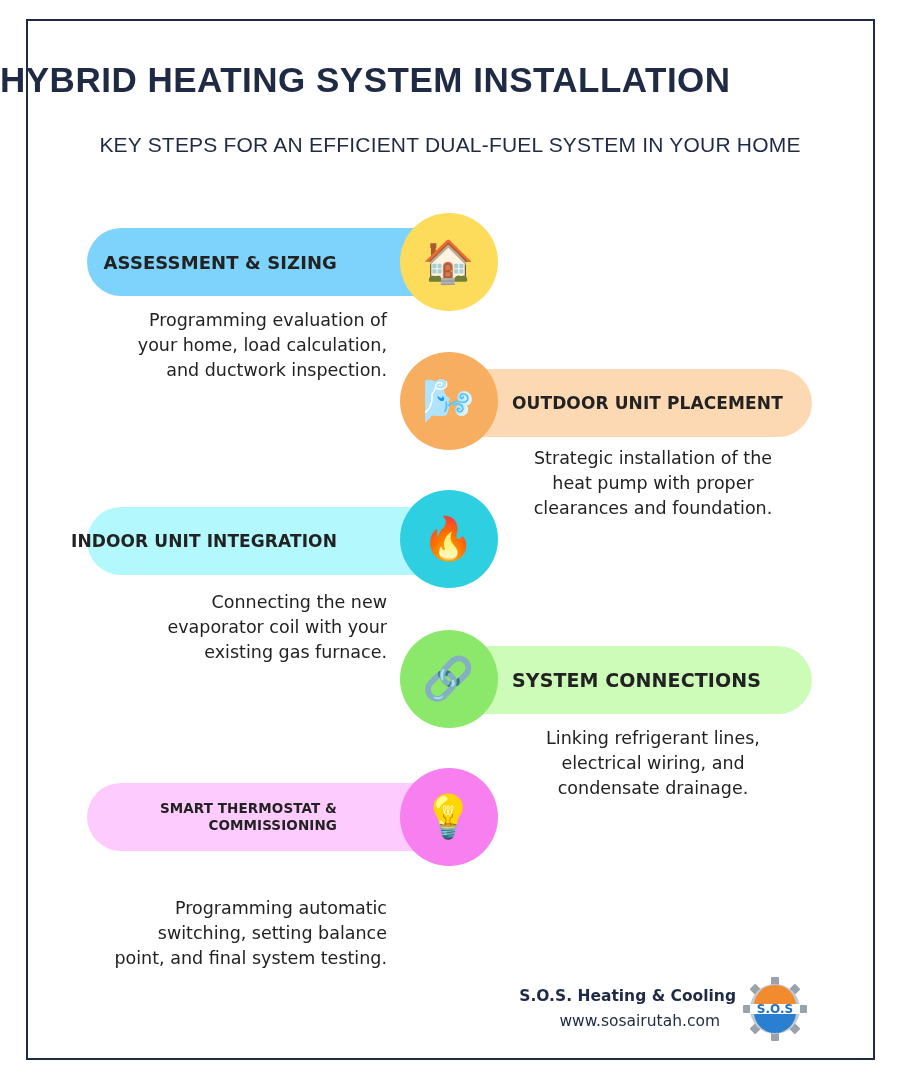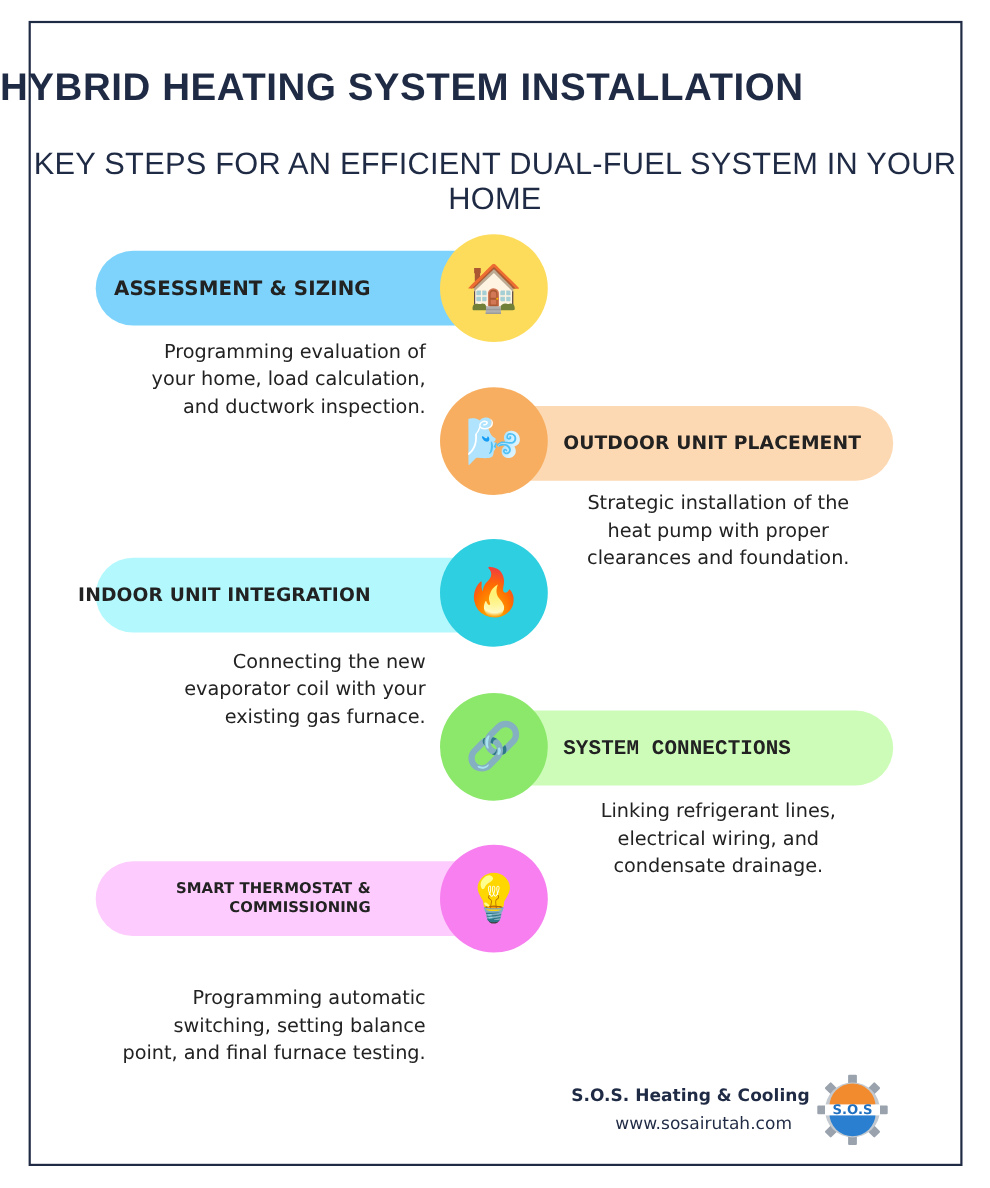--- a/index.html
+++ b/index.html
@@ -4,21 +4,21 @@
   <style>
     html, body { margin: 0; padding: 0; background: #ffffff; }
     body { width: 900px; height: 1080px; position: relative; overflow: hidden;
            font-family: "DejaVu Sans", "Liberation Sans", sans-serif; color: #1f1f1f; }
     .frame { position: absolute; left: 26px; top: 19px; width: 845px; height: 1037px;
              border: 2.5px solid #1f2a44; background: #fff; }
     .title { position: absolute; left: 0; width: 900px; top: 60px; text-align: left;
              font-family: "Liberation Sans", sans-serif; font-weight: 700;
              font-size: 35px; letter-spacing: 0.5px; color: #1f2a44; }
     .subtitle { position: absolute; left: 0; width: 900px; top: 133px; text-align: center;
-                font-family: "Liberation Sans", sans-serif; font-size: 28px;
+                font-family: "Liberation Sans", sans-serif; font-size: 21px;
                 color: #1f2a44; letter-spacing: 0.2px; }
     .pill { position: absolute; height: 68px; border-radius: 34px; display: flex;
             align-items: center; box-sizing: border-box; }
     .pill.left { left: 87px; width: 362px; justify-content: flex-end; padding-right: 112px; border-radius: 34px 0 0 34px; }
     .pill.right { left: 449px; width: 363px; justify-content: flex-start; padding-left: 63px; border-radius: 0 34px 34px 0; }
     .pill-label { font-family: "DejaVu Sans", sans-serif; font-weight: 700; font-size: 18px;
                   color: #222; white-space: nowrap; letter-spacing: 0.1px; }
     .pill-label.small { font-size: 13.5px; text-align: right; line-height: 17px; white-space: normal; width: 190px; }
     .circle { position: absolute; left: 400px; width: 98px; height: 98px; border-radius: 50%;
               display: flex; align-items: center; justify-content: center; font-size: 42px; line-height: 1; }
@@ -70,41 +70,41 @@
 <div class="circle" style="top:490px;background:#2ecfe0;">
   <span>🔥</span>
 </div>
 <div class="desc left" style="top:590px;">
   <div>Connecting the new</div>
   <div>evaporator coil with your</div>
   <div>existing gas furnace.</div>
 </div>
 
 <div class="pill right" style="top:646px;background:#cdfcb9;">
-  <span class="pill-label" style="font-size:19px;font-family:Liberation Mono, monospace;">SYSTEM CONNECTIONS</span>
+  <span class="pill-label" style="font-size:19px;">SYSTEM CONNECTIONS</span>
 </div>
 <div class="circle" style="top:630px;background:#8ce86b;">
   <span>🔗</span>
 </div>
 <div class="desc right" style="top:726px;">
   <div>Linking refrigerant lines,</div>
   <div>electrical wiring, and</div>
   <div>condensate drainage.</div>
 </div>
 
 <div class="pill left" style="top:783px;background:#fdcbfd;">
   <span class="pill-label small">SMART THERMOSTAT &amp; COMMISSIONING</span>
 </div>
 <div class="circle" style="top:768px;background:#f77ff0;">
   <span>💡</span>
 </div>
 <div class="desc left" style="top:864px;margin-top:32px;">
   <div>Programming automatic</div>
   <div>switching, setting balance</div>
-  <div>point, and final furnace testing.</div>
+  <div>point, and final system testing.</div>
 </div>
 
 <div class="footer-name">S.O.S. Heating &amp; Cooling</div>
 <div class="footer-url">www.sosairutah.com</div>
 <div class="logo">
   <svg width="66" height="66" viewBox="0 0 66 66">
     <g fill="#9aa3ad">
       <rect x="29" y="1" width="8" height="10" rx="1"></rect>
       <rect x="29" y="55" width="8" height="10" rx="1"></rect>
       <rect x="1" y="29" width="10" height="8" rx="1"></rect>

